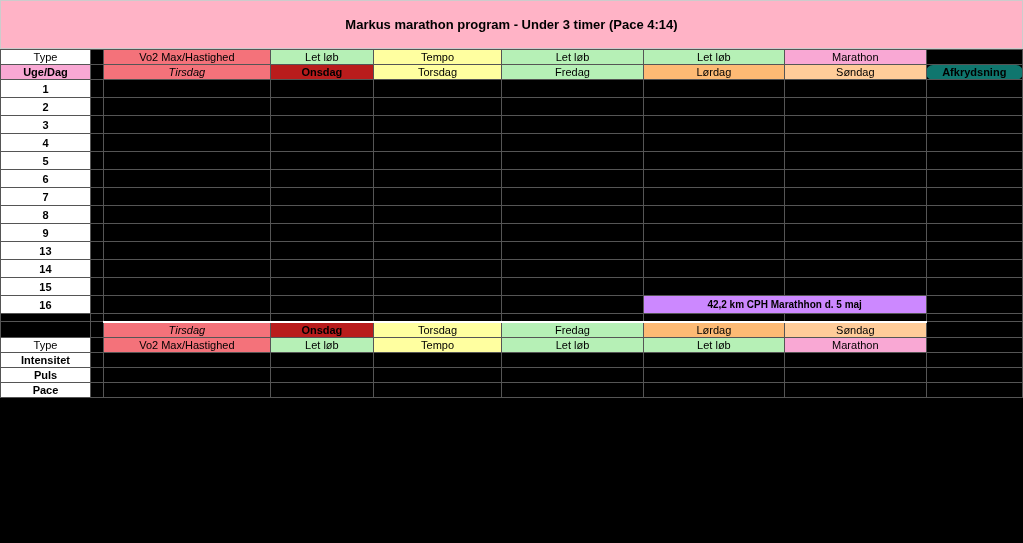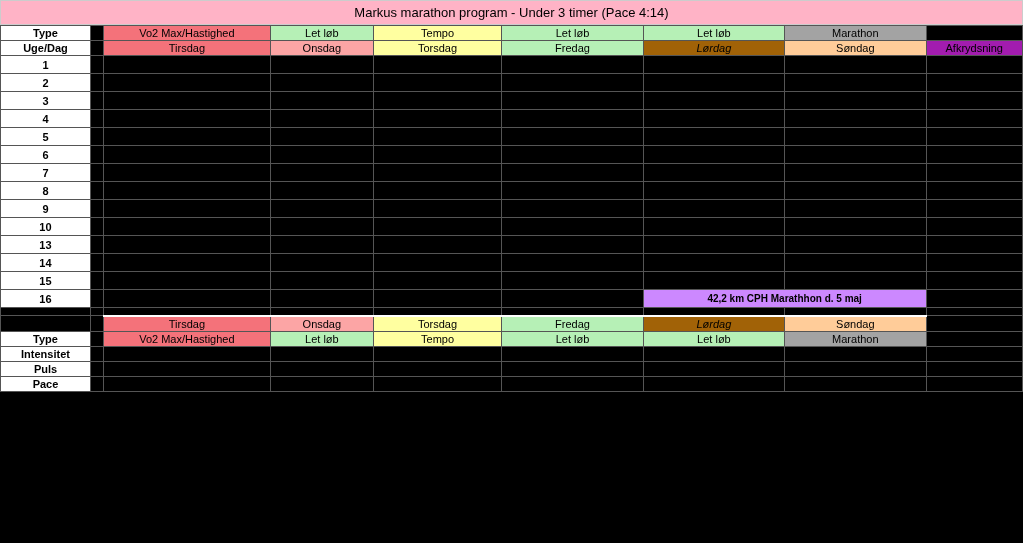--- a/index.html
+++ b/index.html
@@ -10,95 +10,97 @@
       color: #000;
       width: 1023px;
     }
     .outer {
       width: 1023px;
       background: #000;
     }
     .title-bar {
       background: #ffb3c6;
       text-align: center;
-      font-weight: normal;
+      font-weight: bold;
       font-size: 13px;
-      padding: 4px 2px;
+      padding: 16px 2px;
       border: 1px solid #ccc;
     }
     .schedule-table {
       width: 100%;
       border-collapse: collapse;
     }
     .schedule-table td, .schedule-table th {
       border: 1px solid #555;
       text-align: center;
       padding: 1px 3px;
       white-space: nowrap;
       font-size: 11px;
     }
     
     .type-label {
       background: #fff;
       color: #000;
-      font-weight: bold;
+      font-weight: normal;
       width: 70px;
     }
     .black-cell {
       background: #000;
       border-color: #333;
     }
     .vo2-cell {
       background: #f4727a;
       color: #000;
     }
     .let-lob-cell {
       background: #b6f0b6;
       color: #000;
     }
     .tempo-cell {
       background: #ffffa0;
       color: #000;
     }
     .marathon-cell {
-      background: #a3a3a3;
+      background: #f9a8d4;
       color: #000;
     }
     .day-tirsdag {
       background: #f4727a;
+      font-style: italic;
     }
     .day-onsdag {
-      background: #fca5a5;
+      background: #b91c1c;
+      font-weight: bold;
     }
     .day-torsdag {
       background: #ffffa0;
     }
     .day-fredag {
       background: #b6f0b6;
     }
     .day-lordag {
-      background: #a16207;
-      font-style: italic;
+      background: #fdba74;
     }
     .day-sondag {
       background: #ffcc99;
       margin-left: 20px;
     }
     .afkrydsning {
-      background: #a21caf;
-      font-weight: normal;
+      background: #0f766e;
+      font-weight: bold;
       width: 75px;
+      border-radius: 7px;
     }
     .week-num {
       background: #fff;
       color: #000;
       font-weight: bold;
     }
     .uge-dag {
-      background: #ffffff;
+      background: #f9a8d4;
       font-weight: bold;
       margin-top: 20px;
     }
     .marathon-highlight {
       background: #cc88ff;
       font-size: 10px;
       font-weight: bold;
     }
     .intensitet-label {
       background: #fff;
@@ -258,31 +260,20 @@
       <td class="black-cell"></td>
       <td class="black-cell"></td>
       <td class="black-cell"></td>
       <td class="black-cell"></td>
       <td class="black-cell"></td>
       <td class="black-cell"></td>
       <td class="black-cell"></td>
       <td class="black-cell"></td>
     </tr>
     <tr class="week-row">
-      <td class="week-num">10</td>
-      <td class="black-cell"></td>
-      <td class="black-cell"></td>
-      <td class="black-cell"></td>
-      <td class="black-cell"></td>
-      <td class="black-cell"></td>
-      <td class="black-cell"></td>
-      <td class="black-cell"></td>
-      <td class="black-cell"></td>
-    </tr>
-    <tr class="week-row">
       <td class="week-num">13</td>
       <td class="black-cell"></td>
       <td class="black-cell"></td>
       <td class="black-cell"></td>
       <td class="black-cell"></td>
       <td class="black-cell"></td>
       <td class="black-cell"></td>
       <td class="black-cell"></td>
       <td class="black-cell"></td>
     </tr>

